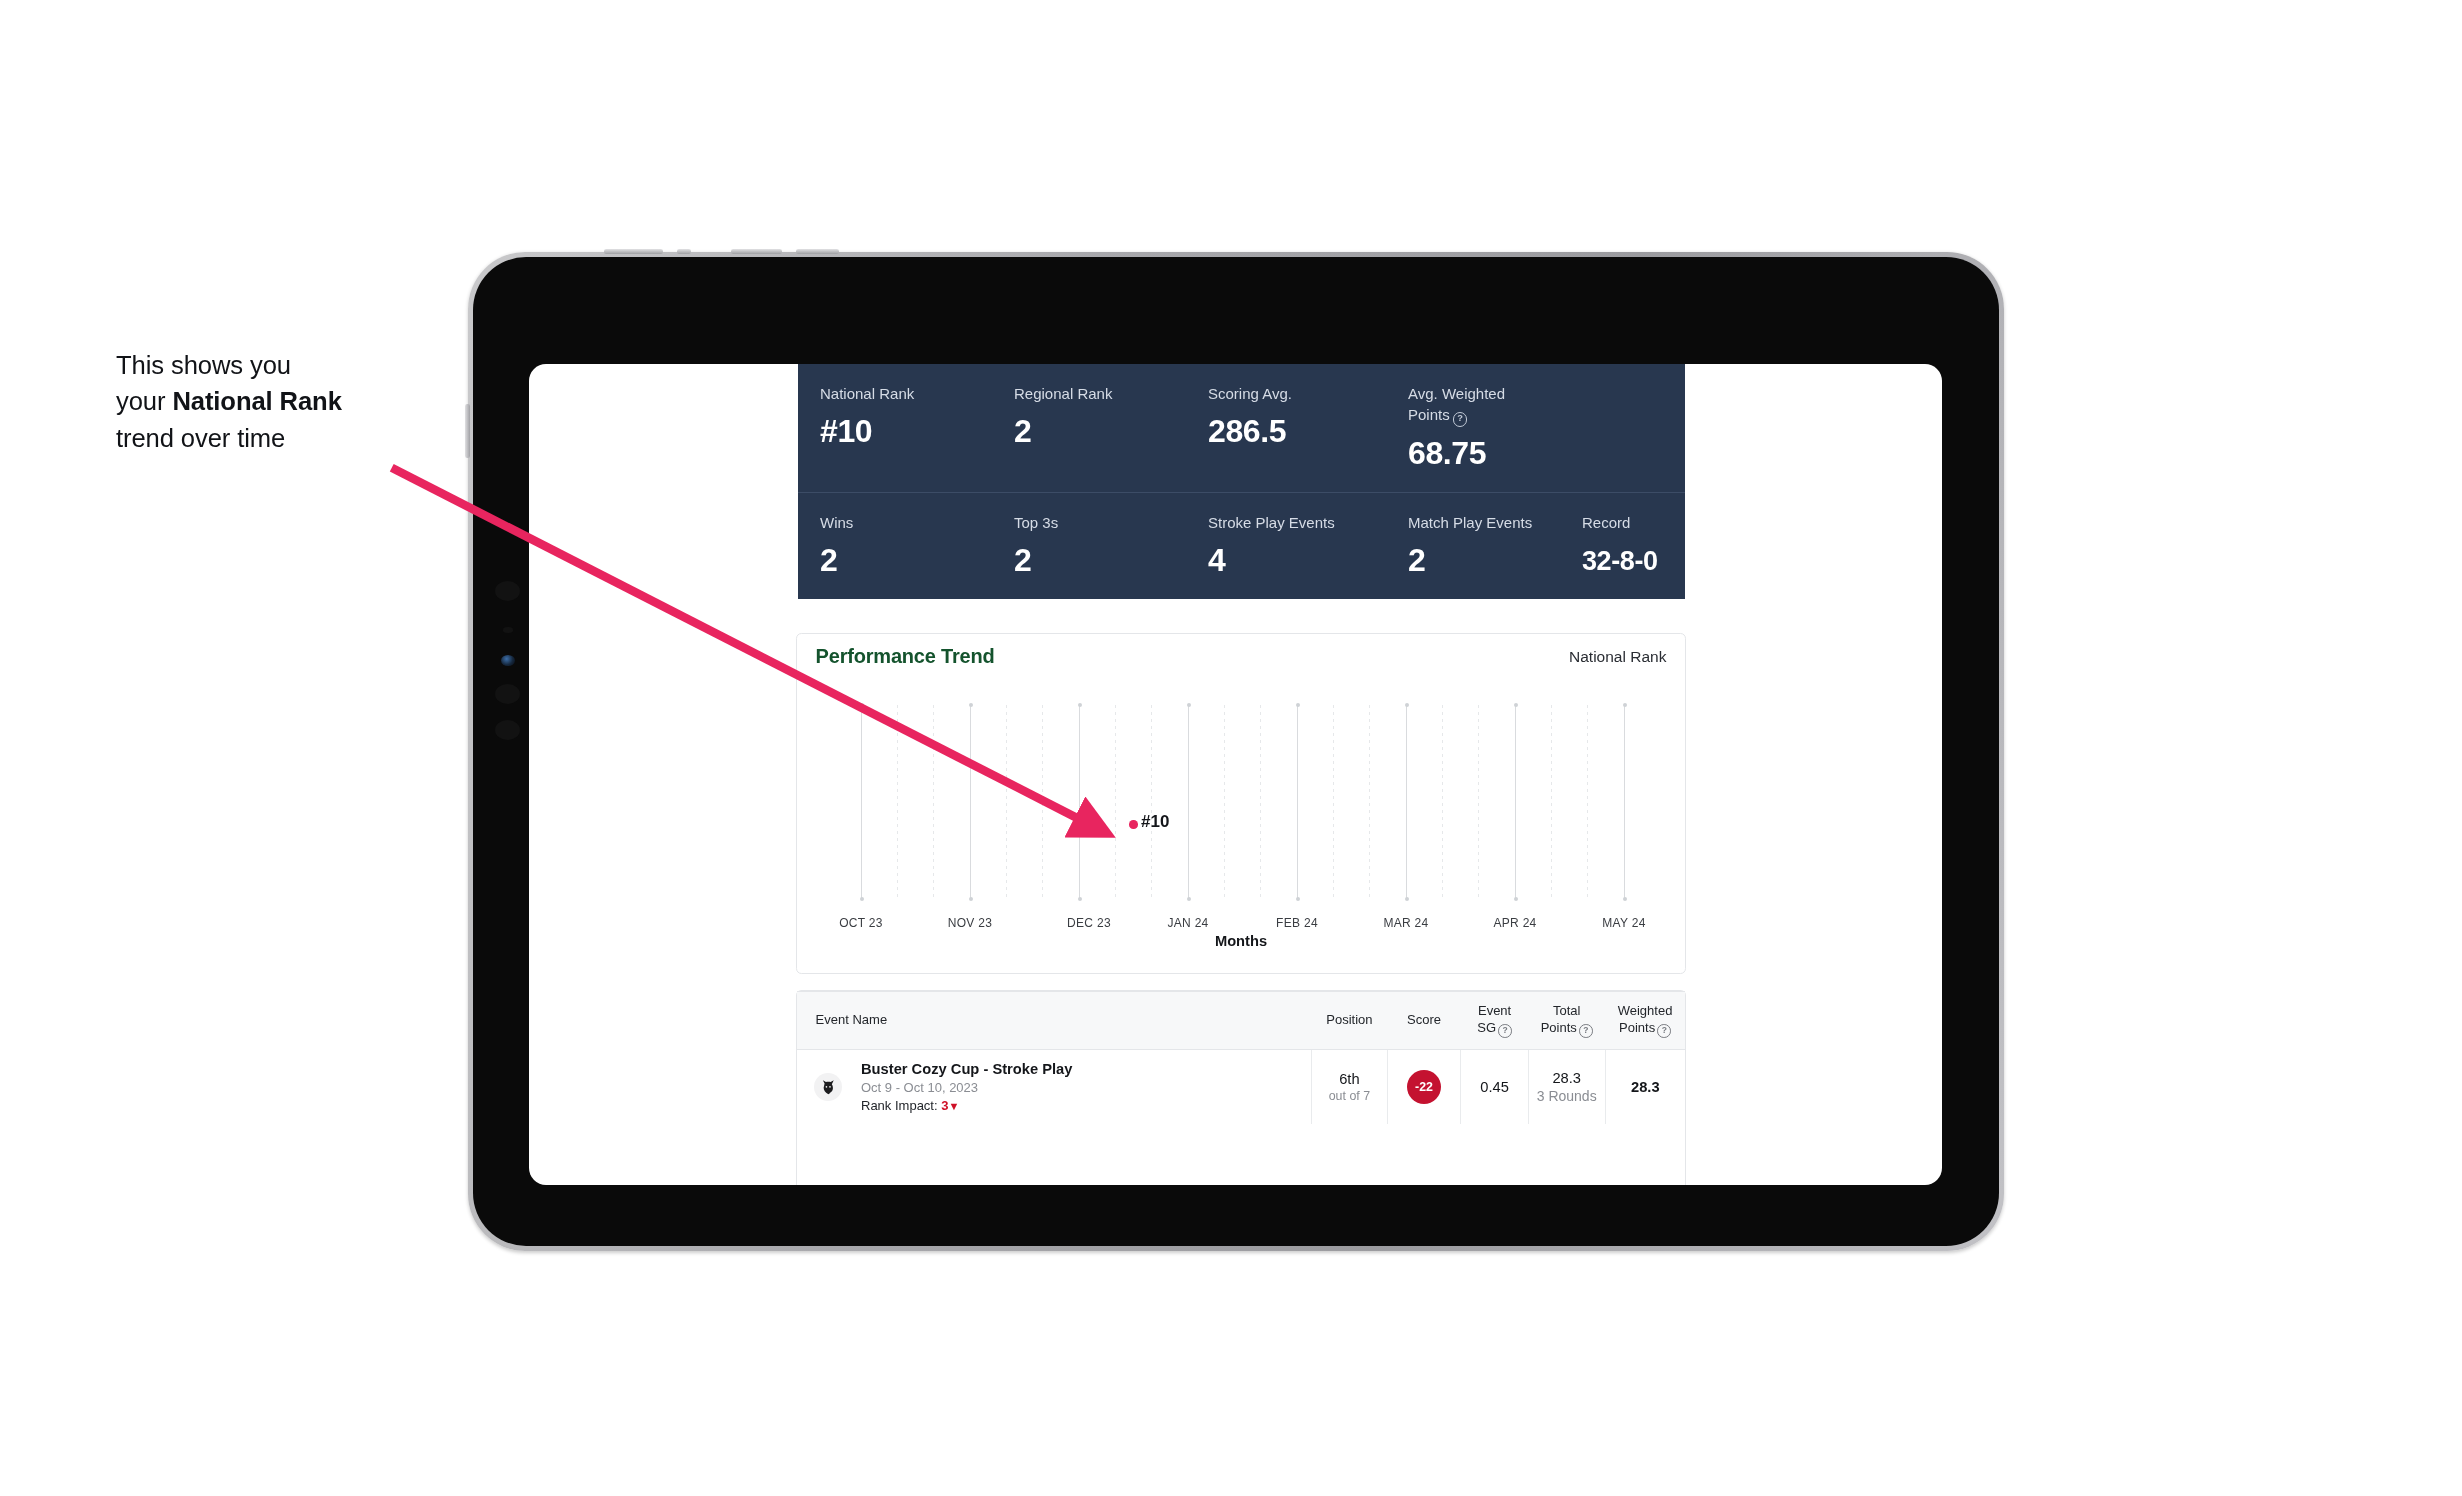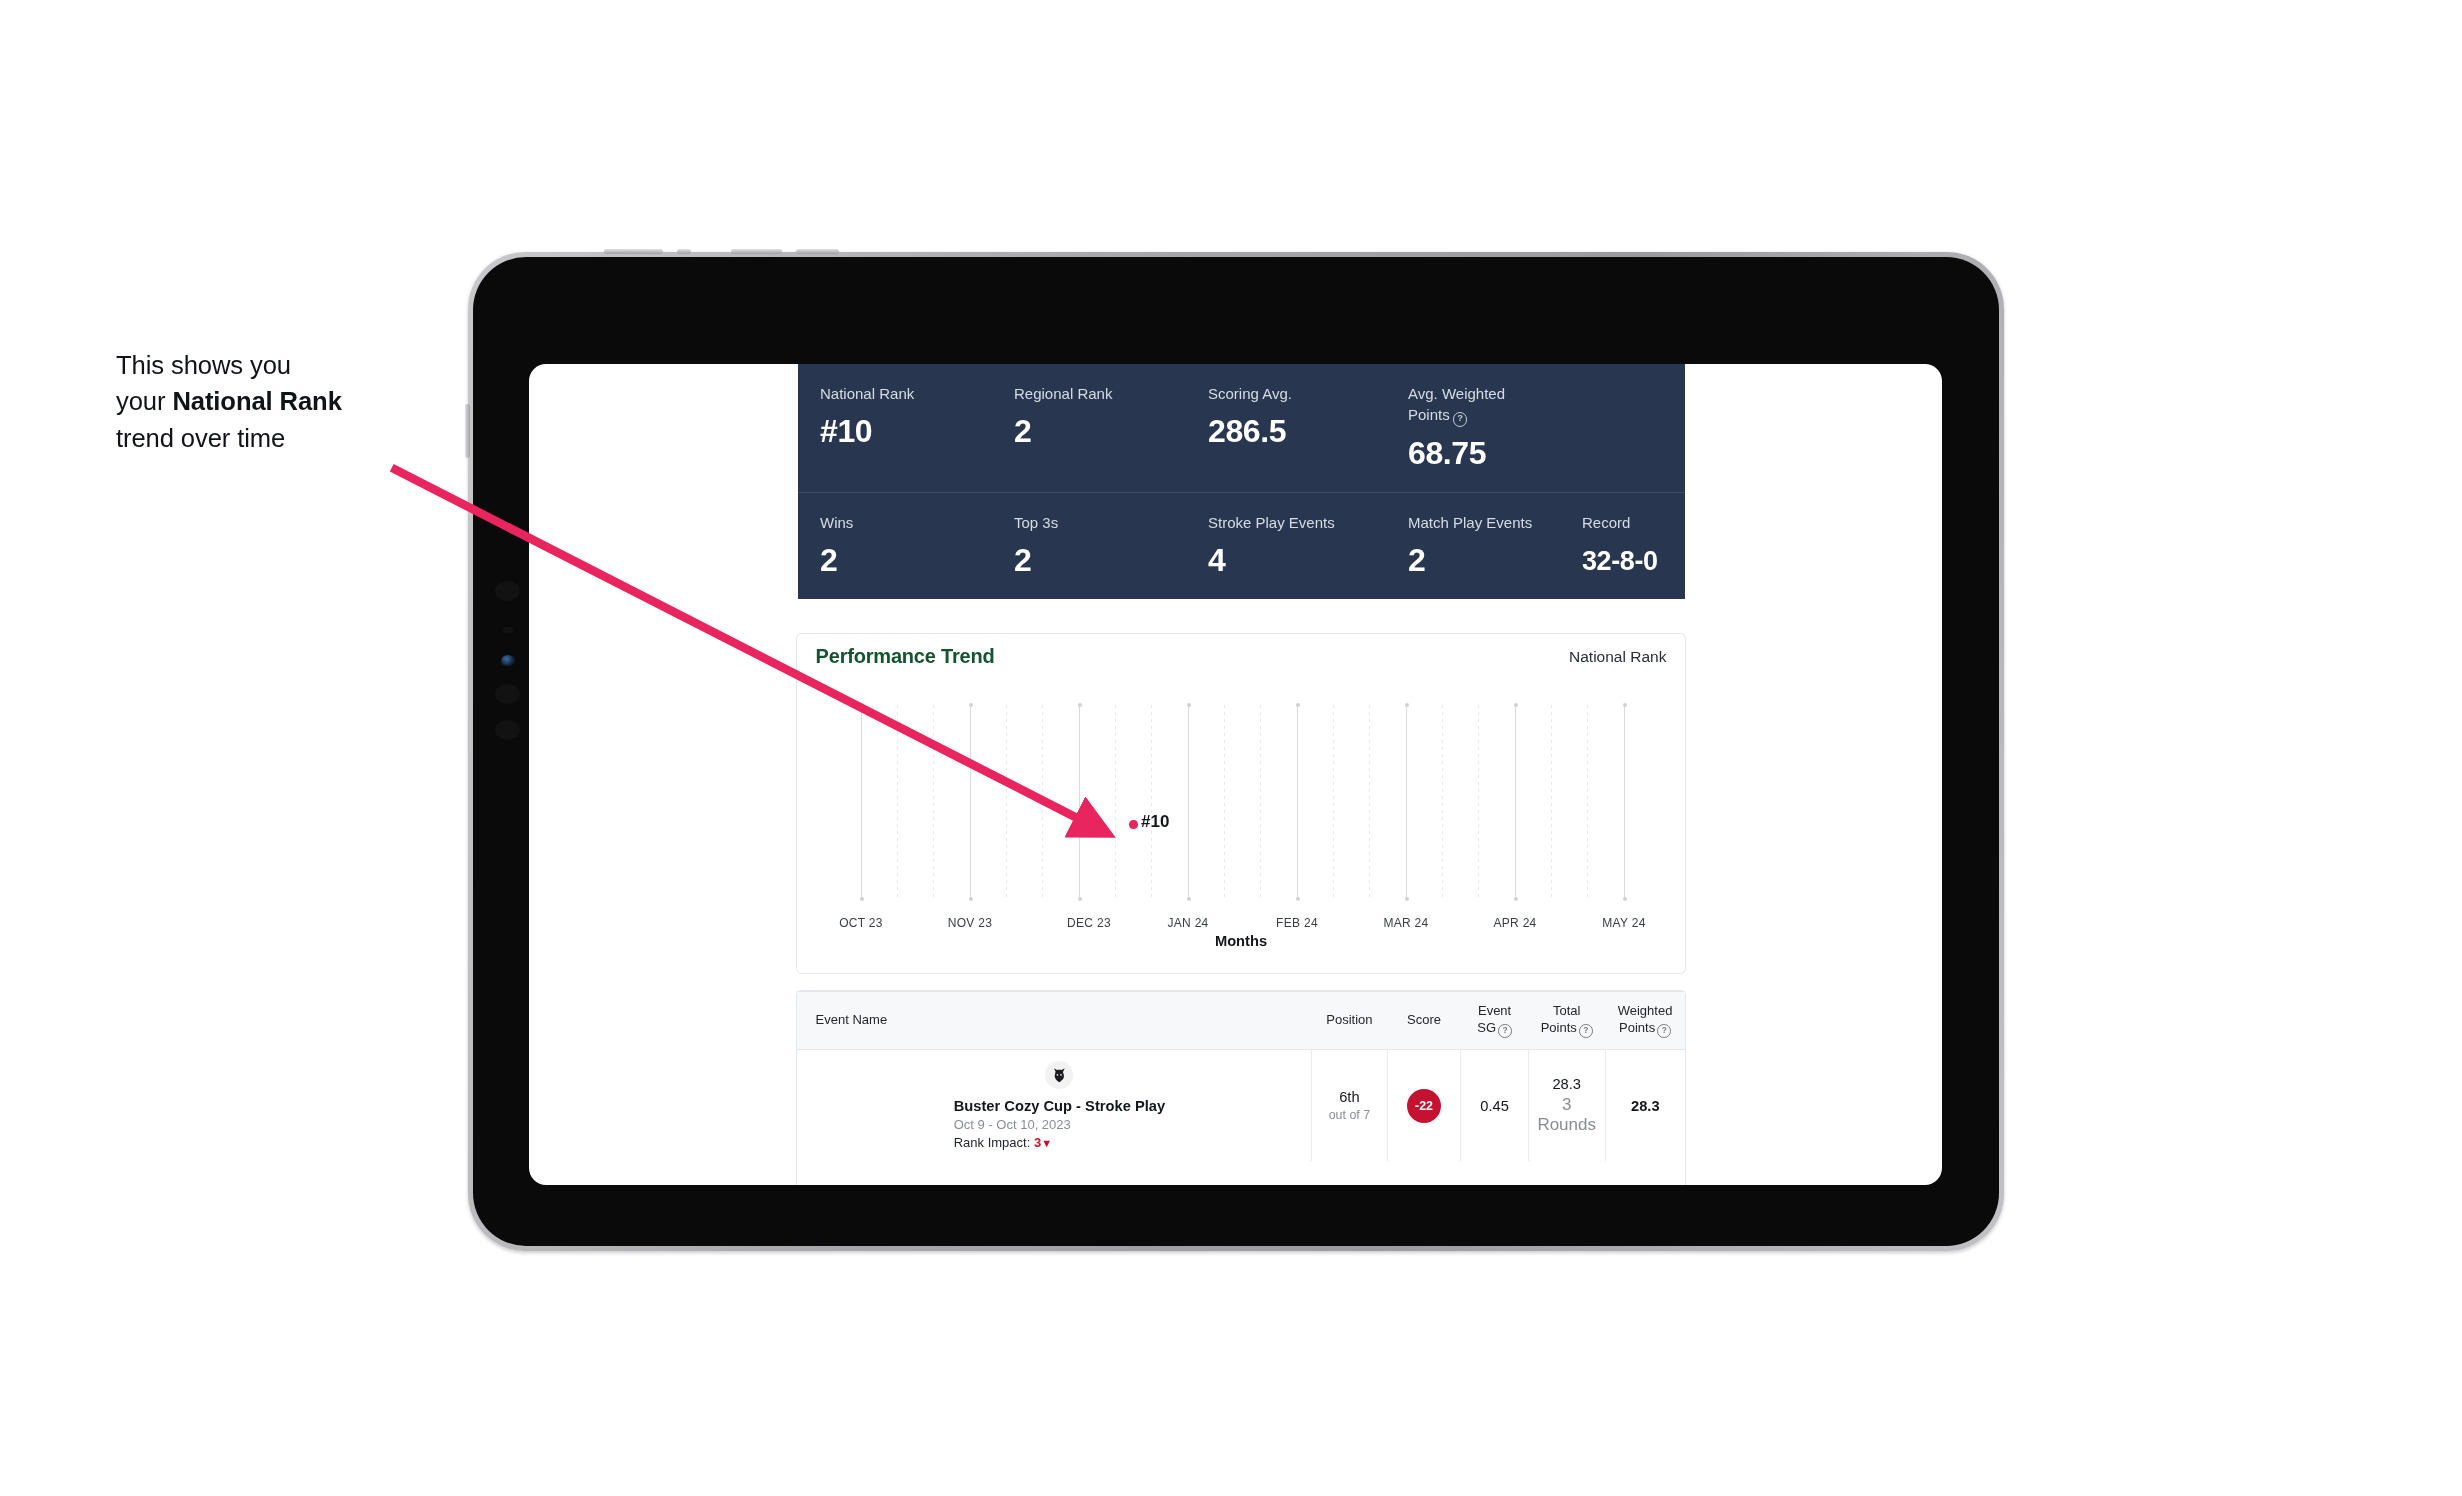--- a/index.html
+++ b/index.html
@@ -315,21 +315,21 @@
   .tbl tbody td {
     border-right: 1.2px solid #e9ebed;
     padding: 11px 6.2px;
     text-align: center;
     vertical-align: middle;
     font-size: 14.7px;
     color: #14161a;
   }
   .tbl tbody td:last-child { border-right: none; }
   .name-cell { text-align: left !important; padding-left: 17px !important; }
-  .ev-flex { display: flex; align-items: center; gap: 9px; flex-direction: column; }
+  .ev-flex { display: flex; align-items: center; gap: 19px; }
   .ev-logo {
     flex: 0 0 auto;
     width: 28px; height: 28px;
     border-radius: 50%;
     background: #f2f2f3;
     display: flex;
     align-items: center;
     justify-content: center;
   }
   .ev-name { font-size: 14.7px; font-weight: 700; color: #14161a; }
@@ -345,21 +345,21 @@
     align-items: center;
     justify-content: center;
     width: 34px; height: 34px;
     border-radius: 50%;
     background: #c41230;
     color: #ffffff;
     font-size: 12.4px;
     font-weight: 700;
   }
   .pts-main { font-size: 14.7px; color: #14161a; }
-  .pts-sub { font-size: 17px; color: #8a8d93; margin-top: 2.3px; }
+  .pts-sub { font-size: 14px; color: #8a8d93; margin-top: 2.3px; }
   .wpts { font-size: 14.7px; font-weight: 700; color: #14161a; }
 </style>
 </head>
 <body>
 
 <div id="stage">
 
   <div class="annotation">
     <span>This shows you</span><br>
     <span>your </span><b>National Rank</b><br>

